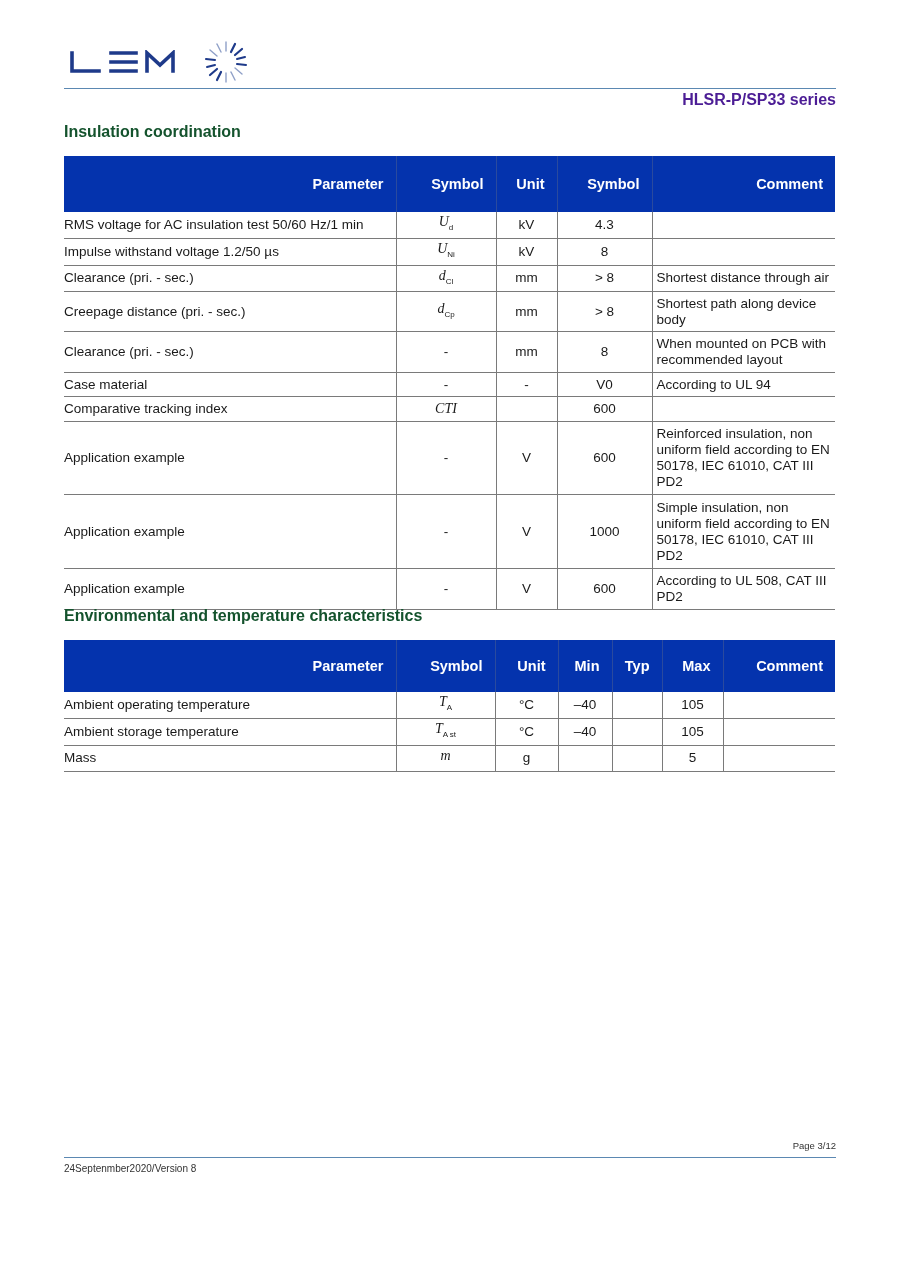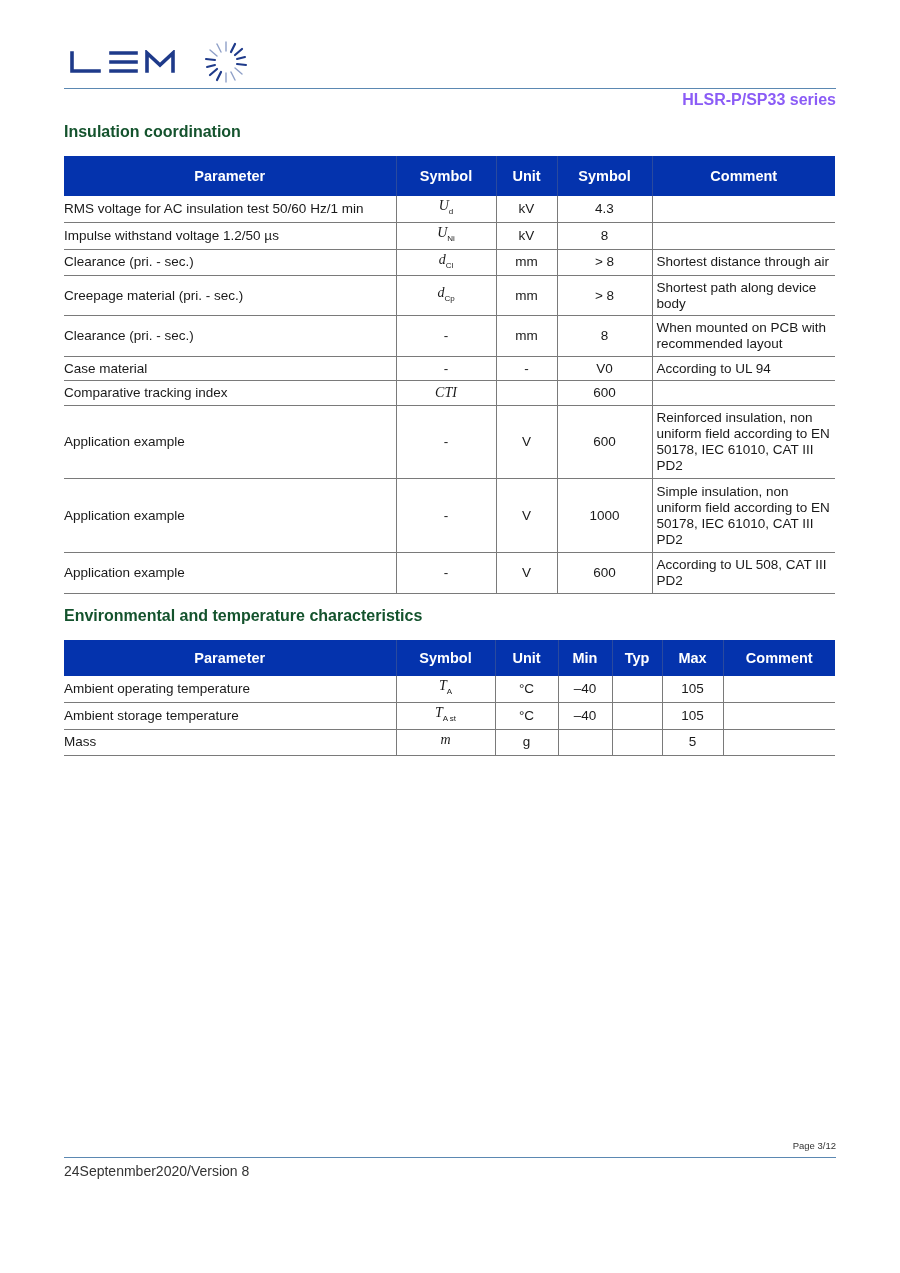--- a/index.html
+++ b/index.html
@@ -2,36 +2,36 @@
 <html><head>
   <meta charset="utf-8">
   <style>
     html, body { margin: 0; padding: 0; background: #ffffff; }
     body { width: 900px; height: 1273px; position: relative; font-family: "Liberation Sans", sans-serif; color: #1a1a1a; overflow: hidden; }
 
     .logo { position: absolute; left: 69px; top: 40px; height: 44px; display: flex; align-items: center; }
     .burst { position: absolute; left: 204px; top: 40px; width: 44px; height: 44px; }
 
     .header-rule { position: absolute; left: 64px; top: 88px; width: 772px; height: 1px; background: #5b88b2; }
-    .series-title { position: absolute; right: 64px; top: 91px; font-size: 16px; font-weight: bold; color: #8b5cf6; }
+    .series-title { position: absolute; right: 64px; top: 91px; font-size: 16px; font-weight: bold; color: #4c1d95; }
 
     .section-title { position: absolute; left: 64px; font-size: 16px; font-weight: bold; color: #14532d; }
 
     table.spec { position: absolute; left: 64px; border-collapse: collapse; font-size: 13.5px; table-layout: fixed; }
-    table.spec th { background: #0433ad; color: #ffffff; font-weight: bold; font-size: 14.5px; height: 32px; padding: 4px; text-align: center; border-left: 1px solid #2a4a9e; }
+    table.spec th { background: #0433ad; color: #ffffff; font-weight: bold; font-size: 14.5px; height: 32px; padding: 12px; text-align: right; border-left: 1px solid #2a4a9e; }
     table.spec th:first-child { border-left: none; }
     table.spec td { border-bottom: 1px solid #7a7a7a; border-left: 1px solid #7a7a7a; padding: 2px 4px; text-align: center; line-height: 16px; vertical-align: middle; color: #1a1a1a; }
     table.spec td:first-child { border-left: none; text-align: left; padding-left: 0; }
     table.spec td.comment { text-align: left; }
     table.spec td.sym { font-family: "Liberation Serif", serif; font-style: italic; font-size: 14px; }
     table.spec td.sym sub { font-family: "Liberation Sans", sans-serif; font-style: normal; font-size: 8px; }
 
     .footer-page { position: absolute; right: 64px; top: 1140px; font-size: 9.5px; color: #333; }
     .footer-rule { position: absolute; left: 64px; top: 1157px; width: 772px; height: 1px; background: #5b88b2; }
-    .footer-version { position: absolute; left: 64px; top: 1163px; font-size: 14px; color: #333; }
+    .footer-version { position: absolute; left: 64px; top: 1163px; font-size: 10px; color: #333; }
   </style>
 </head>
 <body>
 
 <div class="logo">
   <svg width="108" height="24" viewBox="0 0 108 24">
     <g fill="none" stroke="#1e3a8a" stroke-width="3.6" stroke-linecap="square" stroke-linejoin="miter">
       <path d="M3 3 V21 H30"></path>
       <path d="M42 3 H67 M42 12 H67 M42 21 H67"></path>
       <path d="M78 21 V3 L91 15 L104 3 V21"></path>
@@ -96,21 +96,21 @@
       <td class="comment"></td>
     </tr>
     <tr style="height:25px">
       <td>Clearance (pri. - sec.)</td>
       <td class="sym"><span>d</span><sub>Cl</sub></td>
       <td>mm</td>
       <td>&gt; 8</td>
       <td class="comment" style="white-space:nowrap">Shortest distance through air</td>
     </tr>
     <tr style="height:40px">
-      <td>Creepage material (pri. - sec.)</td>
+      <td>Creepage distance (pri. - sec.)</td>
       <td class="sym"><span>d</span><sub>Cp</sub></td>
       <td>mm</td>
       <td>&gt; 8</td>
       <td class="comment">Shortest path along device body</td>
     </tr>
     <tr style="height:41px">
       <td>Clearance (pri. - sec.)</td>
       <td>-</td>
       <td>mm</td>
       <td>8</td>

